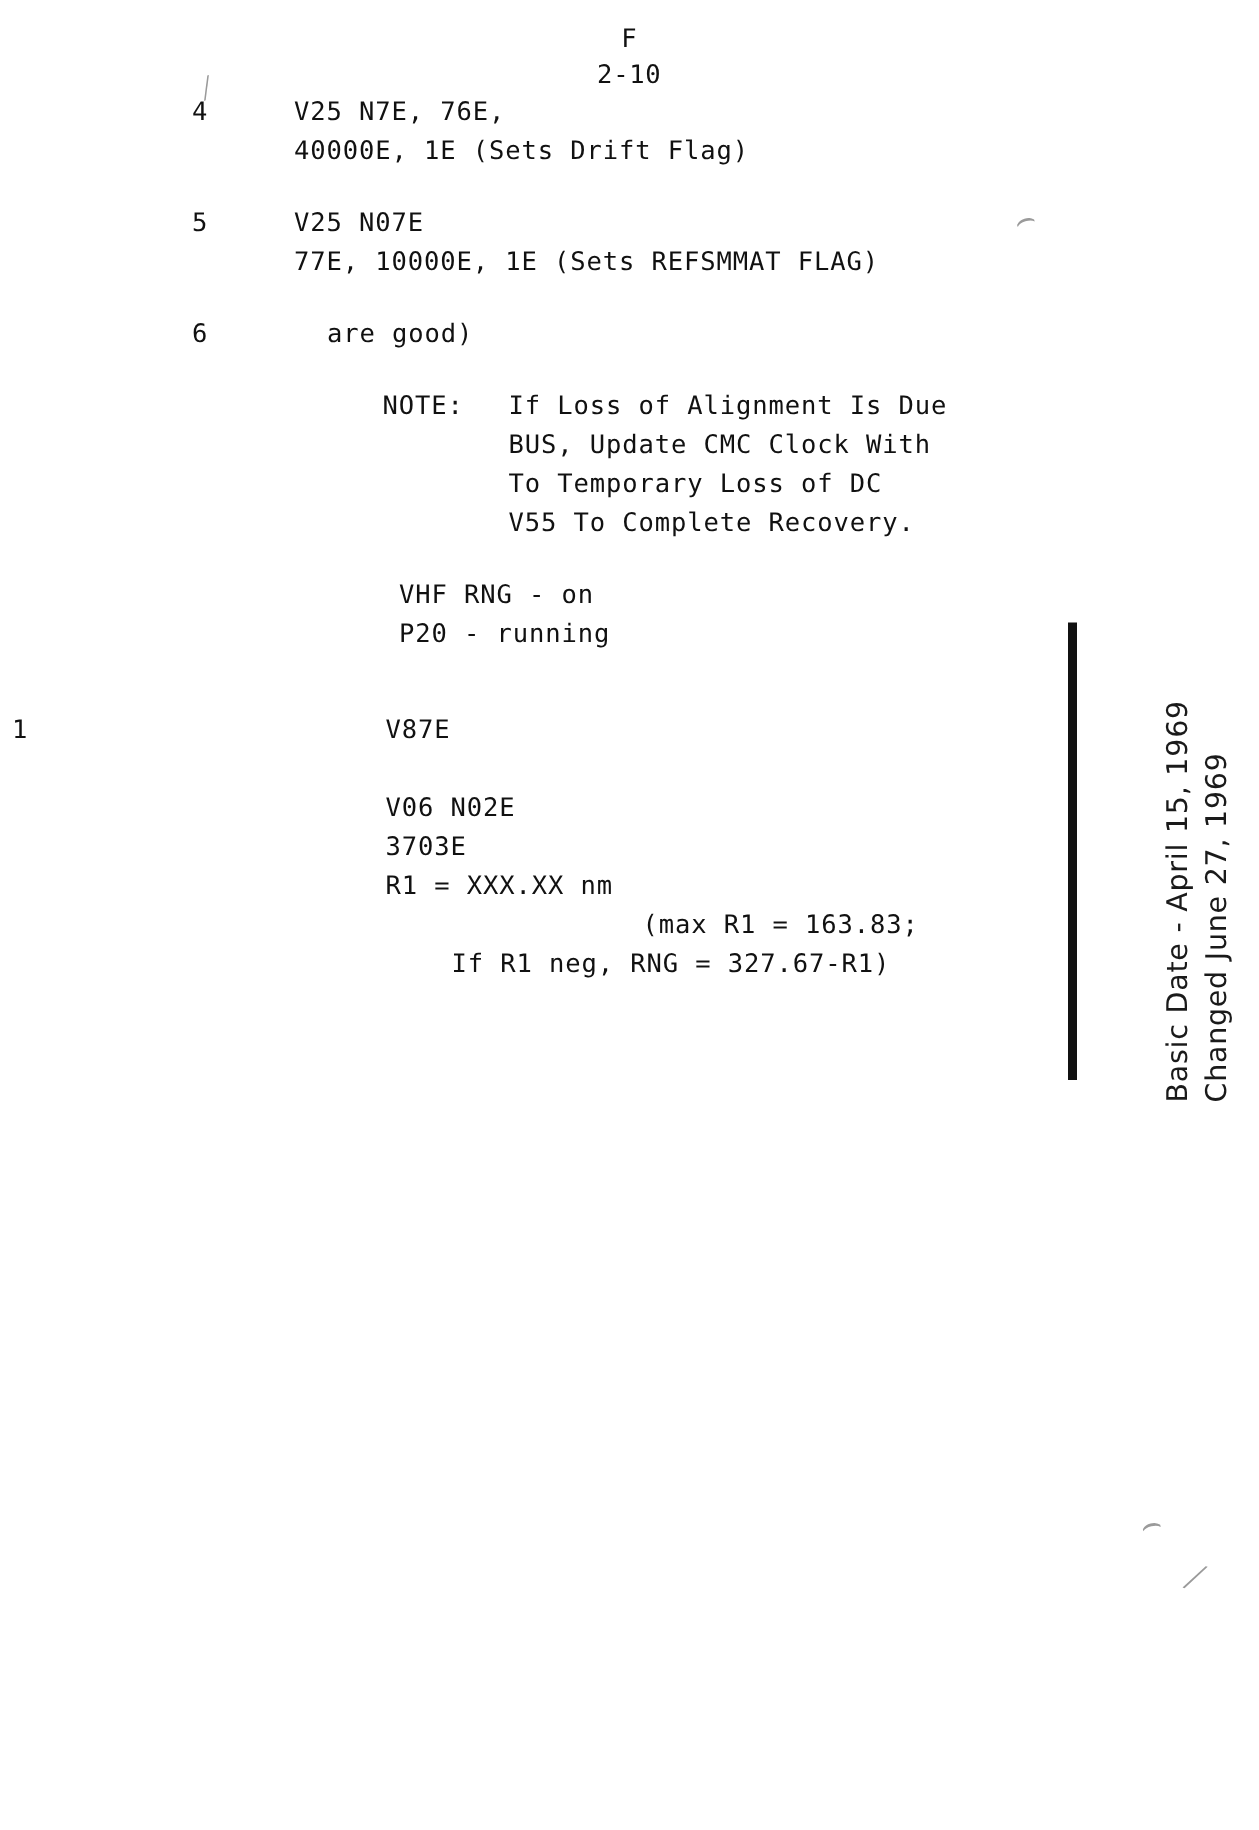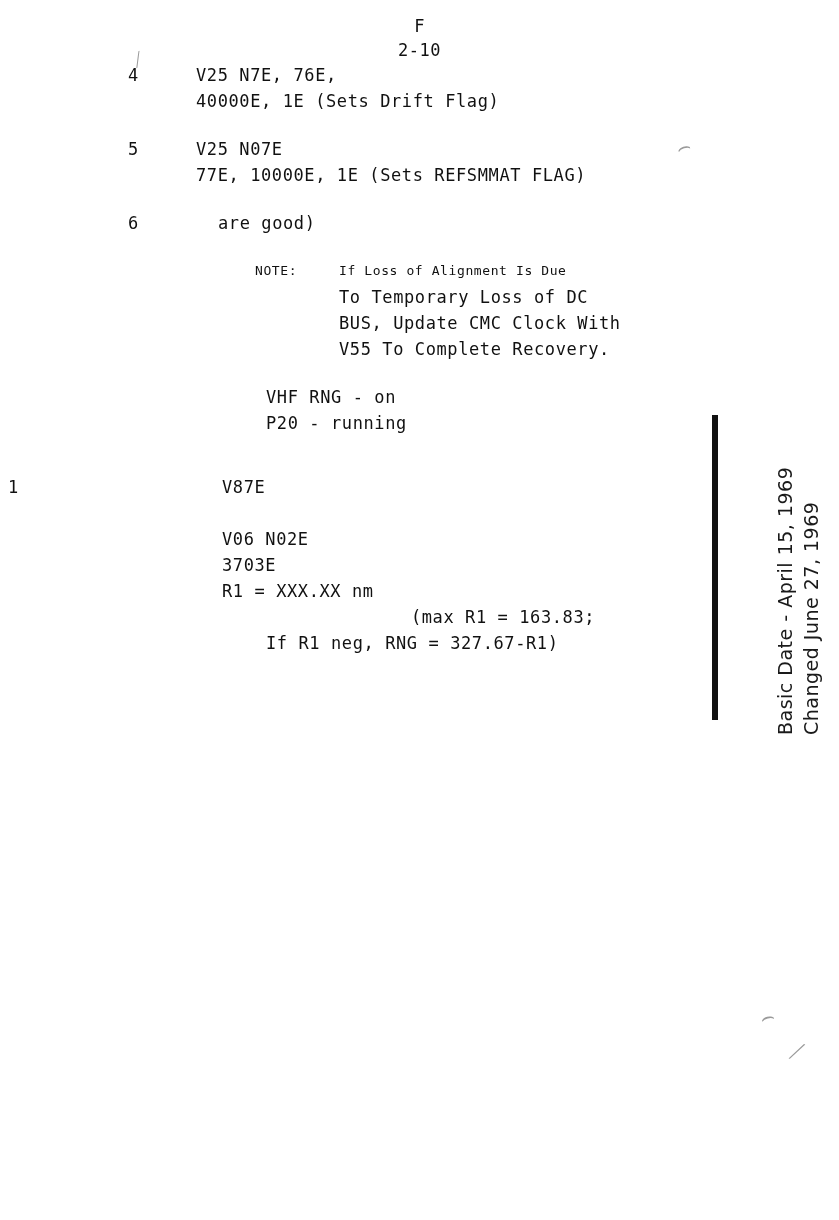--- a/index.html
+++ b/index.html
@@ -70,21 +70,21 @@
   .indent-1 { padding-left: 22px; }
 
   
   .note {
     position: relative;
     margin-top: 20px;
     margin-left: 255px;
   }
   .note-row {
     display: flex;
-    font-size: 13px;
+    font-size: 17px;
     line-height: 26px;
     letter-spacing: 0.6px;
     white-space: pre;
     justify-content: space-between;
   }
   .note-label {
     width: 84px;
     flex: 0 0 84px;
   }
   .note-text {
@@ -133,20 +133,21 @@
     line-height: 26px;
   }
   .keys-lines {
     margin-left: 222px;
   }
   .keys-lines .ln {
     font-size: 17px;
     line-height: 26px;
     letter-spacing: 0.6px;
     white-space: pre;
+    margin-left: 35px;
   }
   .gap {
     height: 26px;
   }
   .sub-1 { padding-left: 24px; text-align: center; }
   .sub-2 { padding-left: 44px; }
 
   
   .change-bar {
     position: absolute;
@@ -231,22 +232,22 @@
       <div class="step-lines">
         <div class="ln indent-1">are good)</div>
       </div>
     </div>
 
     <div class="note">
       <div class="note-row">
         <div class="note-label">NOTE:</div>
         <div class="note-text">If Loss of Alignment Is Due</div>
       </div>
+      <div class="note-cont">BUS, Update CMC Clock With</div>
       <div class="note-cont">To Temporary Loss of DC</div>
-      <div class="note-cont">BUS, Update CMC Clock With</div>
       <div class="note-cont">V55 To Complete Recovery.</div>
     </div>
 
     <div class="dsky">
       <div class="dsky-line">VHF RNG - on</div>
       <div class="dsky-line">P20 - running</div>
     </div>
 
     <div class="keys">
       <div class="keys-num">1</div>

